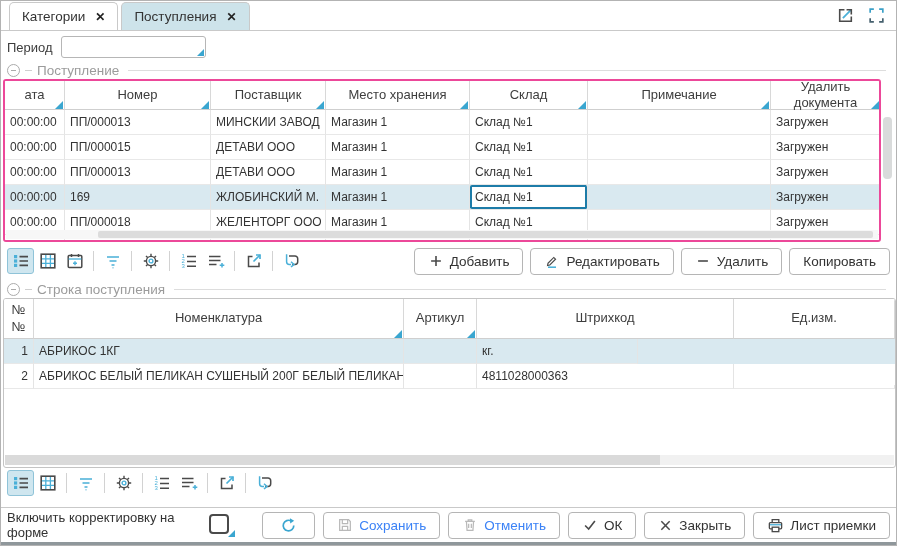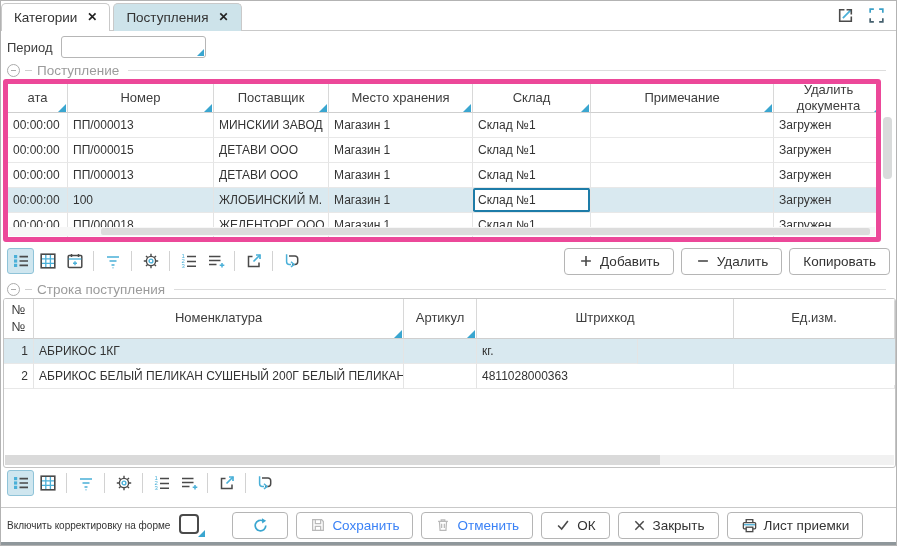--- a/index.html
+++ b/index.html
@@ -8,21 +8,21 @@
     width:897px; height:546px;
     font-family:"Liberation Sans", sans-serif;
     font-size:13px; color:#3c3c3c;
     background:#fff;
     border:1px solid #b3b3b3;
     position:relative; overflow:hidden;
   }
   body::after{ content:""; position:absolute; left:0; right:0; bottom:0; height:3px; background:#8f979b; }
 
   
-  .tabbar{ height:30px; display:flex; align-items:center; border-bottom:1px solid #c9c9c9; position:relative; }
+  .tabbar{ height:30px; display:flex; align-items:flex-start; padding-left:8px; border-bottom:1px solid #c9c9c9; position:relative; }
   .tab{ display:inline-flex; align-items:center; gap:10px; height:28px; padding:0 12px; margin-right:3px;
         border:1px solid #c9c9c9; border-bottom:none; border-radius:5px 5px 0 0; background:#fff; font-size:13.5px; color:#333; position:relative; top:1px;}
   .tab.active{ background:#cde3ea; }
   .tab .x{ font-size:12px; font-weight:bold; color:#222; }
   .win-icons{ position:absolute; right:10px; top:5px; display:flex; gap:12px; align-items:center; }
 
   
   .period-row{ display:flex; align-items:center; gap:8px; padding:5px 0 3px 6px; height:30px; }
   .field{ position:relative; background:#fff; border:1px solid #b6b6b6; border-radius:3px; }
   .period-input{ width:145px; height:22px; }
@@ -43,21 +43,21 @@
   .t-hcell span{ white-space:pre-line; text-align:center; line-height:1.25; }
   .sort-tri{ position:absolute; right:1px; bottom:0; width:0; height:0;
              border-left:8px solid transparent; border-bottom:8px solid #3aa6d0; }
   .t-row{ display:flex; height:25px; background:#fff; }
   .t-row.sel{ background:#d9e9f0; }
   .t-cell{ flex:0 0 auto; padding:0 5px; line-height:24px; white-space:nowrap; overflow:hidden;
            border-right:1px solid #e4e4e4; border-bottom:1px solid #e8e8e8; font-size:12px; color:#333; }
   .t-cell.focus{ box-shadow:inset 0 0 0 2px #1d7ca8; background:#fff; border-radius:2px; }
 
   .sect1-area{ display:flex; padding-left:2px; }
-  .t1-wrap{ position:relative; width:878px; height:163px; border:5px solid #ec4899; border-radius:3px; overflow:hidden; background:#fff; }
+  .t1-wrap{ position:relative; width:878px; height:163px; border:2px solid #ec4899; border-radius:3px; overflow:hidden; background:#fff; }
   .t1-head{ height:29px; }
   .t1-head .t-hcell{ height:29px; }
   .hscroll1{ position:absolute; left:1px; right:1px; bottom:1px; height:9px; background:#f7f7f7; }
   .hscroll1 .thumb{ position:absolute; left:92px; right:5px; top:1px; height:7px; background:#dcdcdc; border-radius:2px; }
   .vscroll{ width:13px; height:163px; position:relative; }
   .vscroll .thumb{ position:absolute; left:2px; width:9px; top:38px; height:62px; background:#d9dbdb; border-radius:4px; }
 
   .t2-wrap{ position:relative; margin-left:2px; width:893px; height:170px; border:1px solid #c4c4c4; border-radius:3px; overflow:hidden; background:#fff; }
   .t2-head{ height:40px; }
   .t2-head .t-hcell{ height:40px; }
@@ -71,21 +71,21 @@
   .icon-btn.selected{ background:#cfe6ef; border-color:#8fc3d8; }
   .vsep{ width:1px; height:20px; background:#d2d2d2; margin:0 5px; flex:0 0 auto;}
   .spacer{ flex:1; }
   .btn{ display:inline-flex; align-items:center; justify-content:center; gap:6px; height:27px; padding:0 13px;
         border:1px solid #b5b5b5; border-radius:4px; background:#fff; font-size:13.5px; color:#333; margin-left:7px; white-space:nowrap; }
   .btn.disabled{ color:#3b82f6; }
 
   
   .footer{ position:absolute; left:0; right:0; bottom:3px; height:35px; border-top:1px solid #c9c9c9;
            display:flex; align-items:center; padding:0 6px; background:#fff; }
-  .footer .lbl{ font-size:10px; color:#333; margin-right:6px; }
+  .footer .lbl{ font-size:13px; color:#333; margin-right:6px; }
   .cb-wrap{ position:relative; width:30px; height:26px; flex:0 0 auto; }
   .cb{ width:20px; height:20px; border:2px solid #4a4a4a; border-radius:4px; margin:2px 0 0 3px; background:#fff; }
   .footer .btn{ margin-left:8px; }
   .footer .btn.first{ margin-left:26px; width:56px; }
   svg{ display:block; }
 </style>
 </head>
 <body>
 
 <div class="tabbar">
@@ -186,21 +186,21 @@
           <div class="t-cell" style="width: 60px;">00:00:00</div>
           <div class="t-cell" style="width: 146px;">ПП/000013</div>
           <div class="t-cell" style="width: 115px;">ДЕТАВИ ООО</div>
           <div class="t-cell" style="width: 144px;">Магазин 1</div>
           <div class="t-cell" style="width: 118px;">Склад №1</div>
           <div class="t-cell" style="width: 183px;"></div>
           <div class="t-cell" style="width: 110px;">Загружен</div>
         </div>
         <div class="t-row sel">
           <div class="t-cell" style="width: 60px;">00:00:00</div>
-          <div class="t-cell" style="width: 146px;">100</div>
+          <div class="t-cell" style="width: 146px;">169</div>
           <div class="t-cell" style="width: 115px;">ЖЛОБИНСКИЙ М.</div>
           <div class="t-cell" style="width: 144px;">Магазин 1</div>
           <div class="t-cell focus" style="width: 118px;">Склад №1</div>
           <div class="t-cell" style="width: 183px;"></div>
           <div class="t-cell" style="width: 110px;">Загружен</div>
         </div>
         <div class="t-row">
           <div class="t-cell" style="width: 60px;">00:00:00</div>
           <div class="t-cell" style="width: 146px;">ПП/000018</div>
           <div class="t-cell" style="width: 115px;">ЖЕЛЕНТОРГ ООО</div>
@@ -297,20 +297,27 @@
       <path d="M3.6 2.3 V9.7 A2.7 2.7 0 0 0 6.3 12.4 H8" fill="none" stroke="#4ab0d8" stroke-width="1.5"></path>
       <path d="M8 9.8 L11 12.4 L8 15" fill="none" stroke="#4ab0d8" stroke-width="1.5"></path>
     </svg>
   </div>
   <div class="spacer"></div>
   <button class="btn">
     <svg width="16" height="16" viewBox="0 0 18 18">
         <path d="M9 3.5 V14.5 M3.5 9 H14.5" stroke="#4a4a4a" stroke-width="1.8"></path>
       </svg>
     <span>Добавить</span>
+  </button>
+  <button class="btn">
+    <svg width="16" height="16" viewBox="0 0 18 18">
+      <path d="M4.5 11.5 L11 5 L13 7 L6.5 13.5 L4 14 Z" fill="none" stroke="#4a4a4a" stroke-width="1.3"></path>
+      <path d="M4.5 16 H13.5" stroke="#4ab0d8" stroke-width="1.8"></path>
+    </svg>
+    <span>Редактировать</span>
   </button>
   <button class="btn">
     <svg width="16" height="16" viewBox="0 0 18 18">
         <path d="M3.5 9 H14.5" stroke="#4a4a4a" stroke-width="1.8"></path>
       </svg>
     <span>Удалить</span>
   </button>
   <button class="btn">
     <span>Копировать</span>
   </button>

